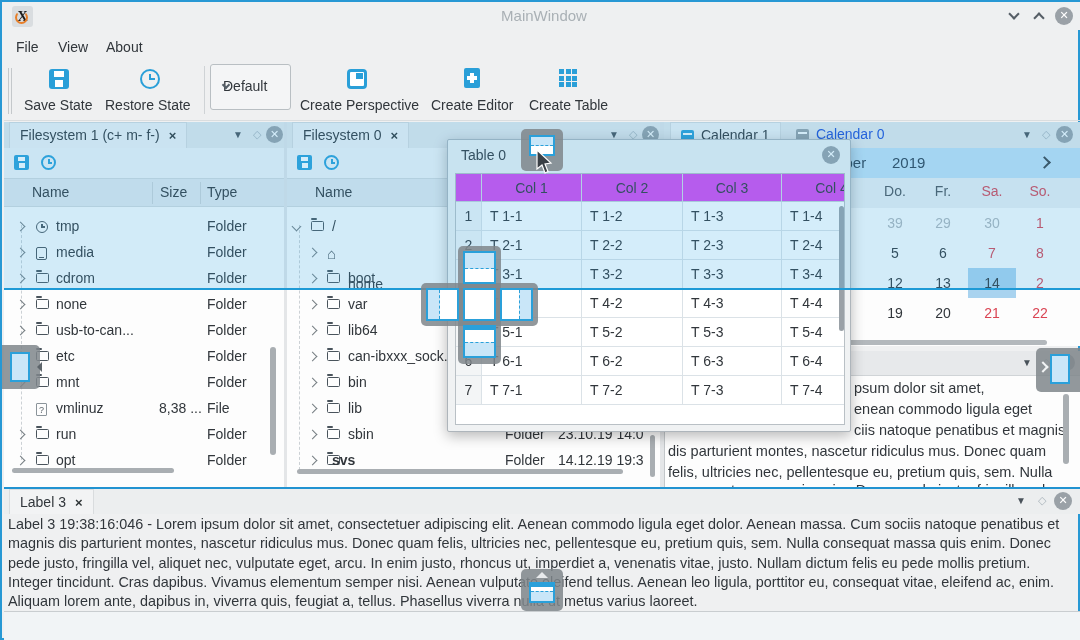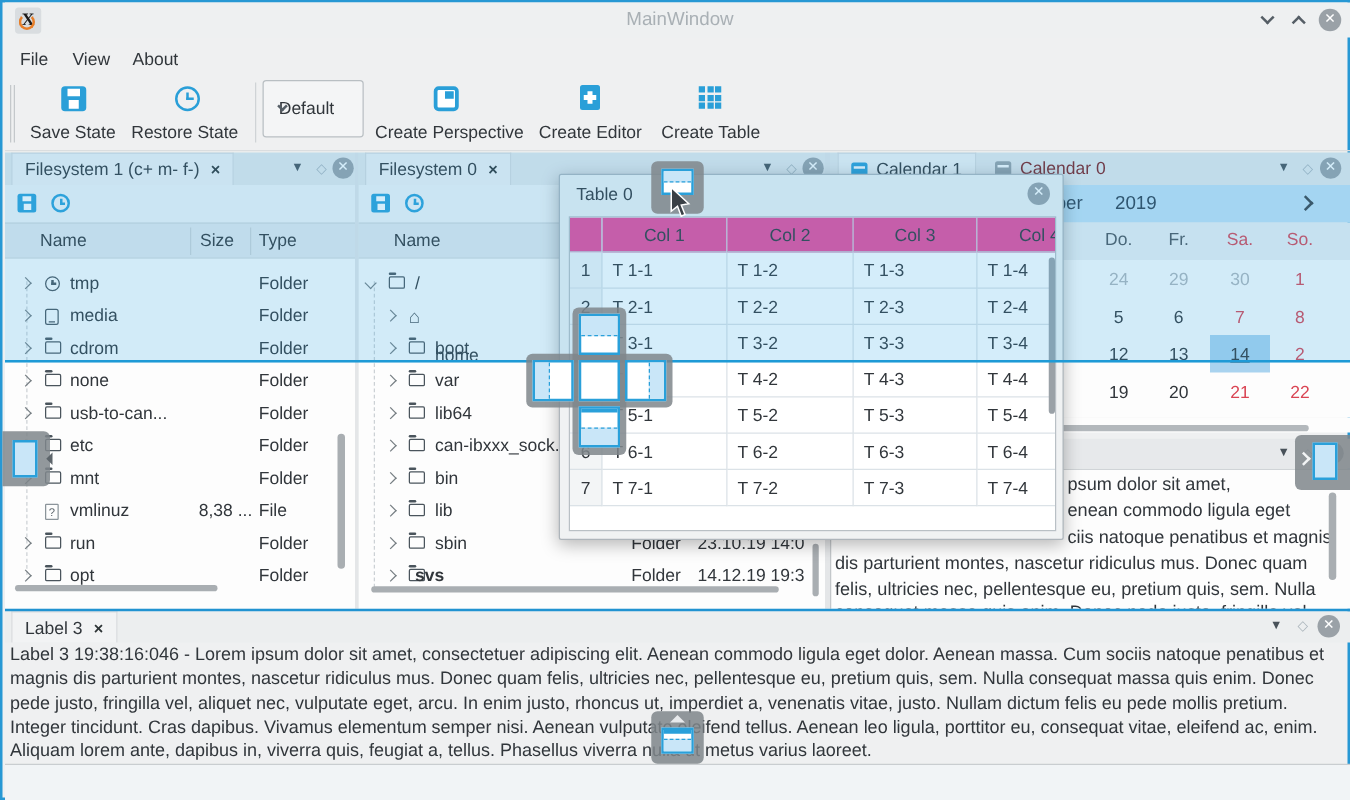--- a/index.html
+++ b/index.html
@@ -46,21 +46,21 @@
   .icon-editor::before { content:""; position:absolute; left:6px; top:5px; width:4px; height:10px; background:#fff; }
   .icon-editor::after  { content:""; position:absolute; left:3px; top:8px; width:10px; height:4px; background:#fff; }
   .icon-grid { width:20px; height:20px; display:grid; grid-template-columns:repeat(3,5px); grid-template-rows:repeat(3,5px); gap:1.5px; }
   .icon-grid i { background:#2a9fd8; }
 
   
   .tabbar { height:26px; background:#e7e9eb; }
   .tab { position:absolute; top:0; height:26px; background:#f2f3f4; border:1px solid #d9dcde; border-bottom:none;
          font-size:14px; line-height:25px; padding:0 10px; white-space:nowrap; }
   .tab .x { margin-left:9px; color:#2e3436; font-weight:bold; font-size:13px; }
-  .tab.inactive { background:transparent; border:none; color:#7f1d1d; }
+  .tab.inactive { background:transparent; border:none; color:#1d4ed8; }
   .tbtn-menu { font-size:10px; color:#49525a; }
   .tbtn-diamond { font-size:11px; color:#aab4bb; }
   .dock-toolbar { background:#f4f5f6; }
   .icon-floppy-s { width:15px; height:15px; background:#2a9fd8; border-radius:2px; }
   .icon-floppy-s::before { content:""; position:absolute; left:4px; top:1.5px; width:7px; height:4.5px; background:#fff; }
   .icon-floppy-s::after  { content:""; position:absolute; left:4.5px; top:8px; width:6px; height:5px; background:#fff; }
   .icon-restore-s { width:15px; height:15px; border:2px solid #2a9fd8; border-radius:50%; }
   .icon-restore-s::before { content:""; position:absolute; left:5px; top:2px; width:1.5px; height:4.5px; background:#2a9fd8; }
   .icon-restore-s::after  { content:""; position:absolute; left:5px; top:5px; width:4px; height:1.5px; background:#2a9fd8; }
   .treeheader { background:#e6eaed; border-top:1px solid #d5dadd; border-bottom:1px solid #d5dadd; font-size:14px; }
@@ -96,21 +96,21 @@
 
   
   .loremline { position:absolute; font-size:14.5px; white-space:nowrap; }
   #label3-text { font-size:14.4px; line-height:19.3px; }
 
   
   #float { left:445px; top:137px; width:404px; height:293px; background:#f0f2f3;
            border:1px solid #aeb5bb; border-radius:2px; box-shadow:0 4px 14px rgba(0,0,0,0.28); z-index:10; }
   #float-title { left:0; top:0; width:100%; height:30px; font-size:14px; }
   #tframe { left:7px; top:33px; width:390px; height:252px; background:#fff; border:1px solid #b9c0c5; overflow:hidden; }
-  .th { position:absolute; top:0; height:28px; background:#ec4899; border-bottom:1px solid #c7d1d8;
+  .th { position:absolute; top:0; height:28px; background:#d946ef; border-bottom:1px solid #c7d1d8;
         border-right:1px solid #d3dce2; text-align:center; line-height:28px; font-size:14px; }
   .tcell { position:absolute; height:29px; border-bottom:1px solid #dbe2e7; border-right:1px solid #dbe2e7;
            font-size:14px; line-height:29px; padding-left:8px; white-space:nowrap; overflow:hidden; }
   .tnum { background:#f3f5f6; text-align:center; padding-left:0; }
 
   
   #overlay { left:2px; top:120px; width:1076px; height:168px; background:rgba(61,174,233,0.22);
              border-bottom:2px solid #1e9ad6; z-index:20; pointer-events:none; }
   .ind-gray { position:absolute; background:rgba(127,134,139,0.85); border-radius:5px; z-index:30; }
   .dicon { position:absolute; background:#fff; border:2px solid #2aa0da; z-index:31; }
@@ -357,21 +357,21 @@
     <span style="left:228px">2019</span>
     <i id="cal-next" style="left:376px;top:10px"></i>
   </div>
   <div class="abs" id="cal-week" style="left:662px;top:176px;width:416px;height:30px">
       <span class="wd" style="left: 207px;">Do.</span>
       <span class="wd" style="left: 255px;">Fr.</span>
       <span class="wd red" style="left: 304px;">Sa.</span>
       <span class="wd red" style="left: 352px;">So.</span>
     </div>
   <div class="abs" id="cal-grid" style="left:662px;top:206px;width:416px;height:126px;background:#fdfdfd">
-      <span class="day out" style="left: 207px; top: 0px;">24</span>
+      <span class="day out" style="left: 207px; top: 0px;">39</span>
       <span class="day out" style="left: 255px; top: 0px;">29</span>
       <span class="day out" style="left: 304px; top: 0px;">30</span>
       <span class="day red" style="left: 352px; top: 0px;">1</span>
       <span class="day" style="left: 207px; top: 30px;">5</span>
       <span class="day" style="left: 255px; top: 30px;">6</span>
       <span class="day red" style="left: 304px; top: 30px;">7</span>
       <span class="day red" style="left: 352px; top: 30px;">8</span>
       <span class="day" style="left: 207px; top: 60px;">12</span>
       <span class="day" style="left: 255px; top: 60px;">13</span>
       <span class="day sel" style="left: 304px; top: 60px; text-decoration: underline;">14</span>

